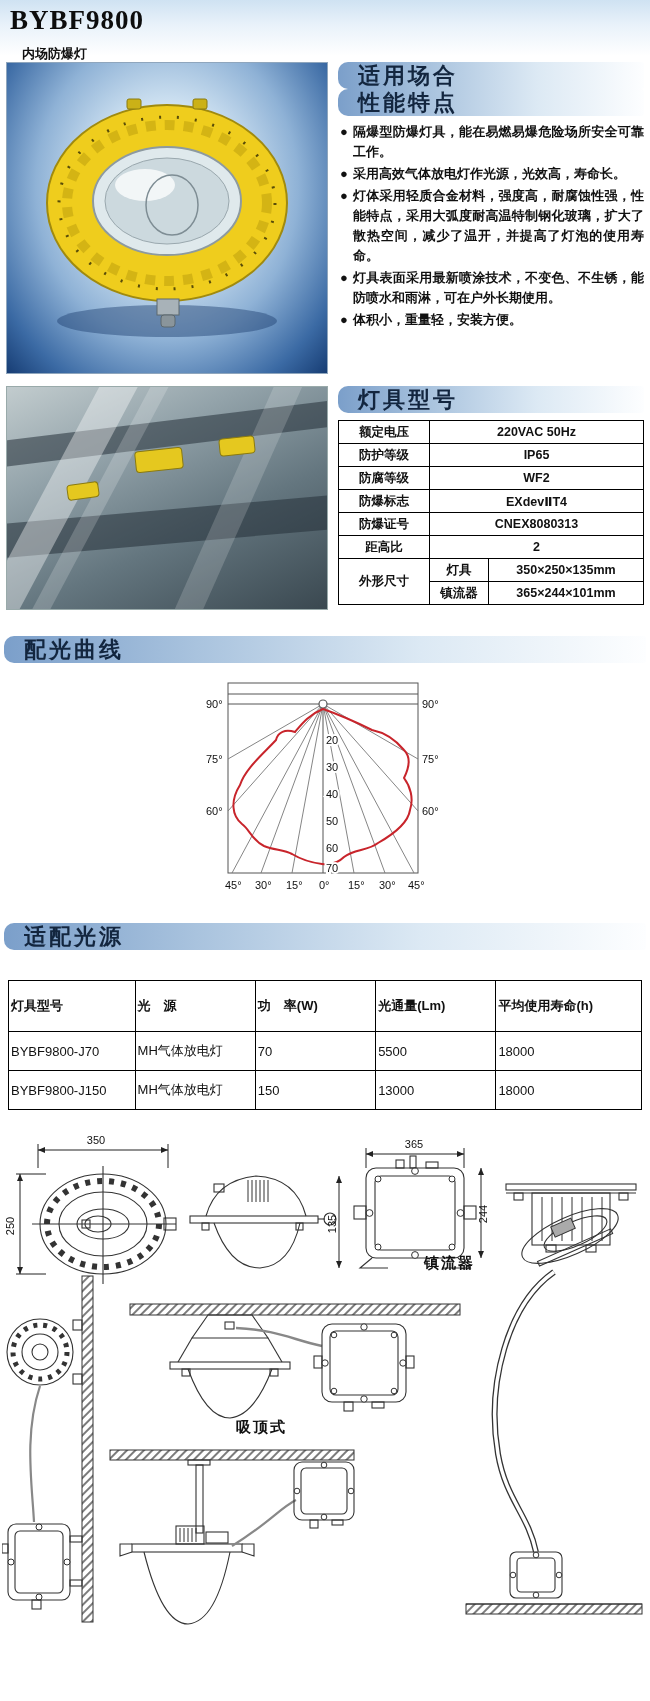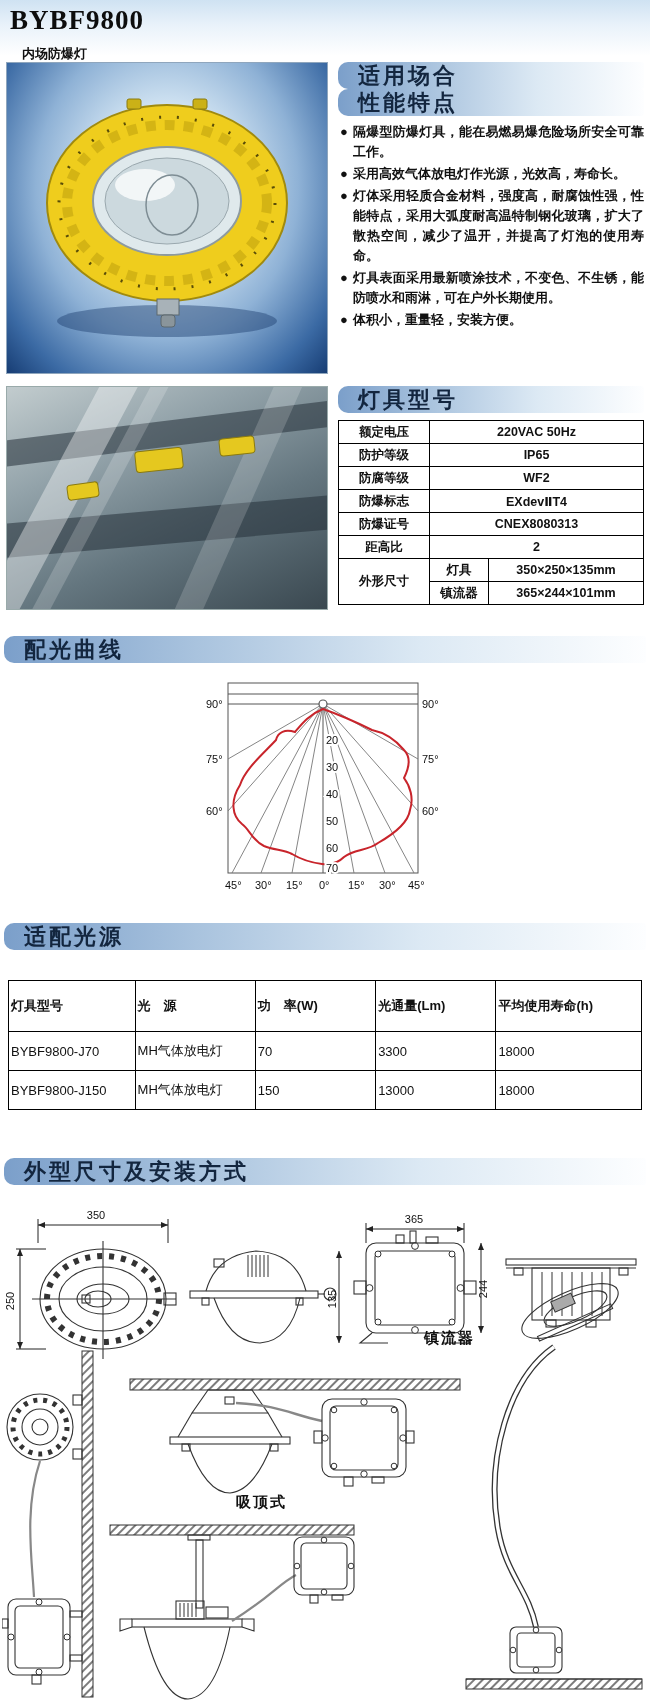--- a/index.html
+++ b/index.html
@@ -237,34 +237,33 @@
       <td style="width:20%">灯具型号</td>
       <td style="width:19%">光　源</td>
       <td style="width:19%">功　率(W)</td>
       <td style="width:19%">光通量(Lm)</td>
       <td style="width:23%">平均使用寿命(h)</td>
     </tr>
     <tr class="d">
       <td>BYBF9800-J70</td>
       <td>MH气体放电灯</td>
       <td>70</td>
-      <td>3300</td>
+      <td>5500</td>
       <td>18000</td>
     </tr>
     <tr class="d">
       <td>BYBF9800-J150</td>
       <td>MH气体放电灯</td>
       <td>150</td>
       <td>13000</td>
       <td>18000</td>
     </tr>
   </tbody>
     </table>
 
-  <div class="pill full" style="margin-top:48px;">外型尺寸及安装方式</div>
 
   <div class="install">
 
     <svg class="abs" style="left:6px;top:8px;" width="172" height="158" viewBox="0 0 172 158">
       <text class="dimtxt" x="90" y="10" text-anchor="middle">350</text>
       <line class="dim" x1="32" y1="16" x2="162" y2="16" marker-start="url(#arw)" marker-end="url(#arw)"></line>
       <line class="dim" x1="32" y1="10" x2="32" y2="34"></line>
       <line class="dim" x1="162" y1="10" x2="162" y2="34"></line>
       <text class="dimtxt" x="8" y="92" transform="rotate(-90 8 92)" text-anchor="middle">250</text>
       <line class="dim" x1="14" y1="40" x2="14" y2="140" marker-start="url(#arw)" marker-end="url(#arw)"></line>

